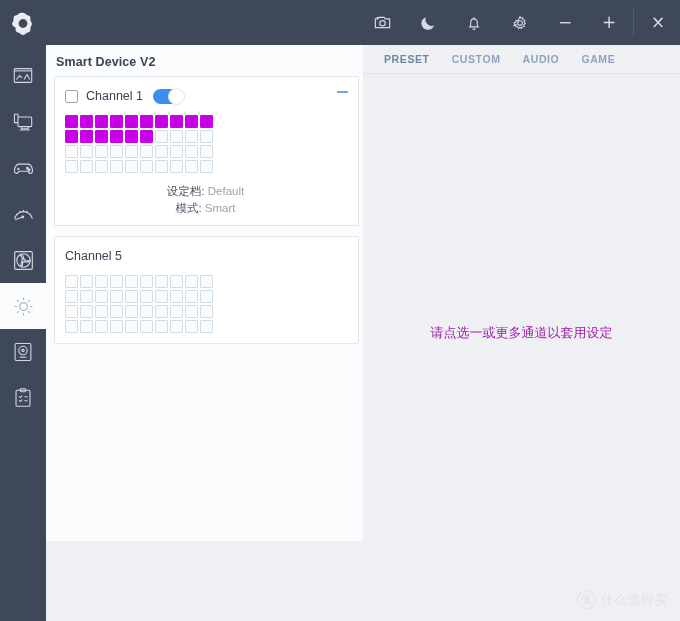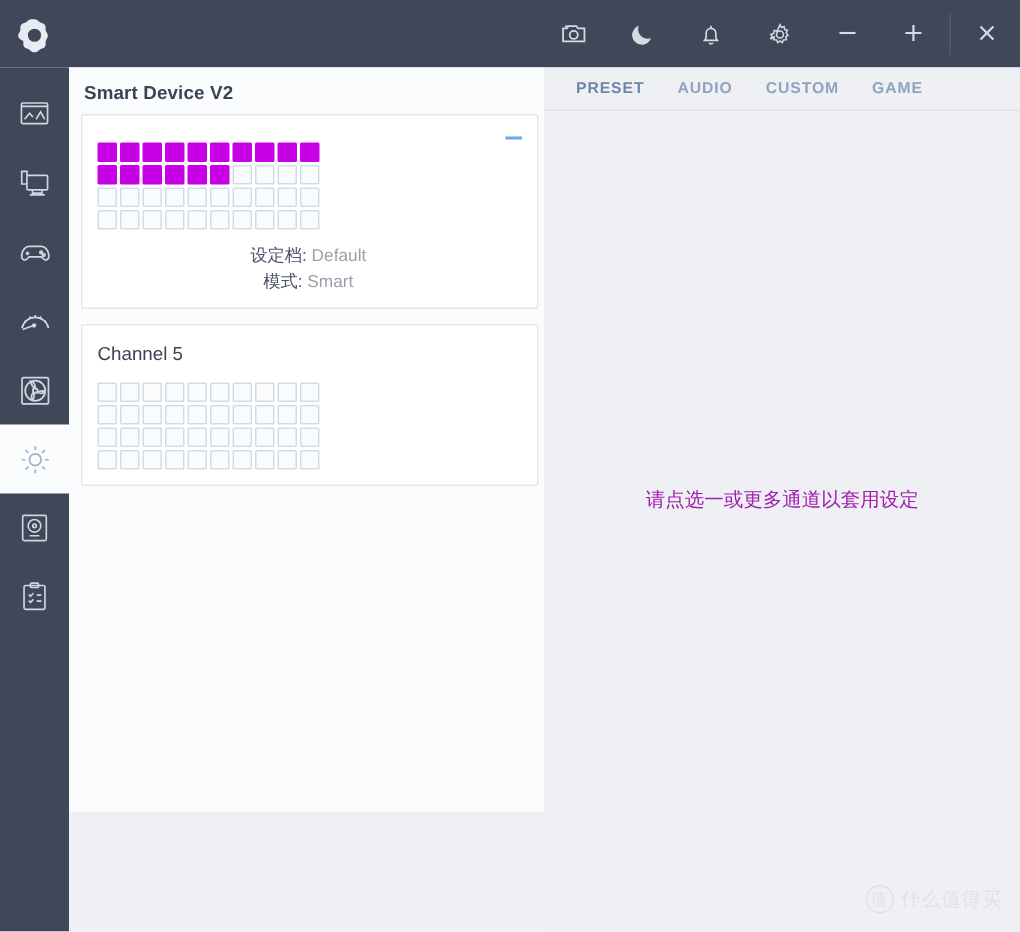--- a/index.html
+++ b/index.html
@@ -285,20 +285,27 @@
         <path d="M7.8 10.2l1.3 1.3 2.1-2.2M7.8 14.6l1.3 1.3 2.1-2.2"></path>
         <path d="M13.6 10.6h3.4M13.6 15h3.4"></path>
       </svg>
     </div>
   </div>
 
   <div class="devcol">
     <div class="dev-title">Smart Device V2</div>
 
     <div class="card">
+      <div class="chan-head">
+        <div class="chk"></div>
+        <div class="chan-label">Channel 1</div>
+        <div class="toggle">
+          <div class="knob"></div>
+        </div>
+      </div>
       <div class="collapse"></div>
 
       <div class="ledgrid">
         <div class="ledrow">
           <div class="led" style="background: rgb(200, 0, 230); border: 1px solid rgb(200, 0, 230);"></div>
             <div class="led" style="background: rgb(200, 0, 230); border: 1px solid rgb(200, 0, 230);"></div>
             <div class="led" style="background: rgb(200, 0, 230); border: 1px solid rgb(200, 0, 230);"></div>
             <div class="led" style="background: rgb(200, 0, 230); border: 1px solid rgb(200, 0, 230);"></div>
             <div class="led" style="background: rgb(200, 0, 230); border: 1px solid rgb(200, 0, 230);"></div>
             <div class="led" style="background: rgb(200, 0, 230); border: 1px solid rgb(200, 0, 230);"></div>
@@ -410,22 +417,22 @@
             <div class="led off"></div>
             <div class="led off"></div>
         </div>
       </div>
     </div>
   </div>
 
   <div class="rightpanel">
     <div class="tabs">
       <div class="tab active">PRESET</div>
+      <div class="tab">CUSTOM</div>
       <div class="tab">AUDIO</div>
-      <div class="tab">CUSTOM</div>
       <div class="tab">GAME</div>
     </div>
     <div class="empty-msg">请点选一或更多通道以套用设定</div>
   </div>
 
   <div class="watermark">
     <div class="wm-circle">值</div>
     <div class="wm-text">什么值得买</div>
   </div>
 

